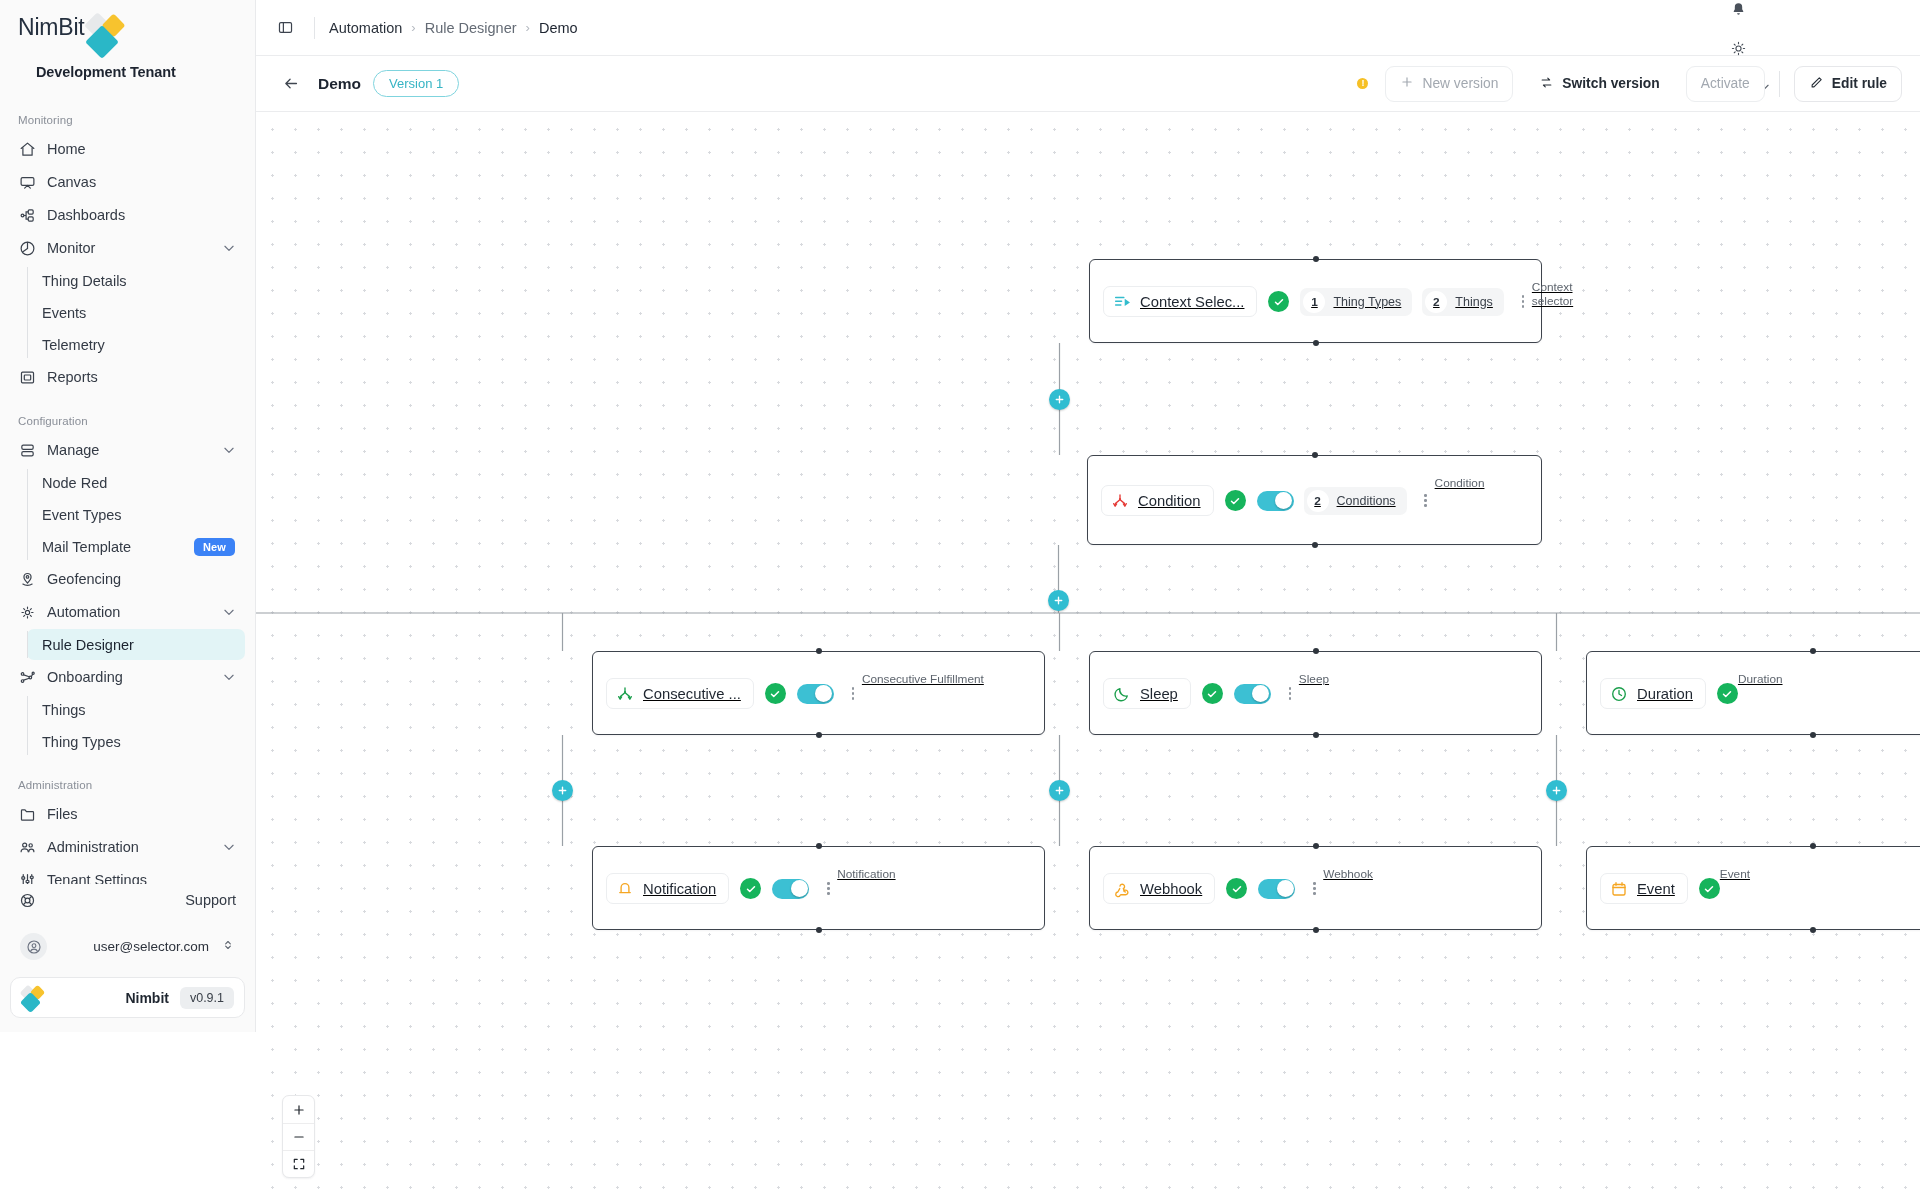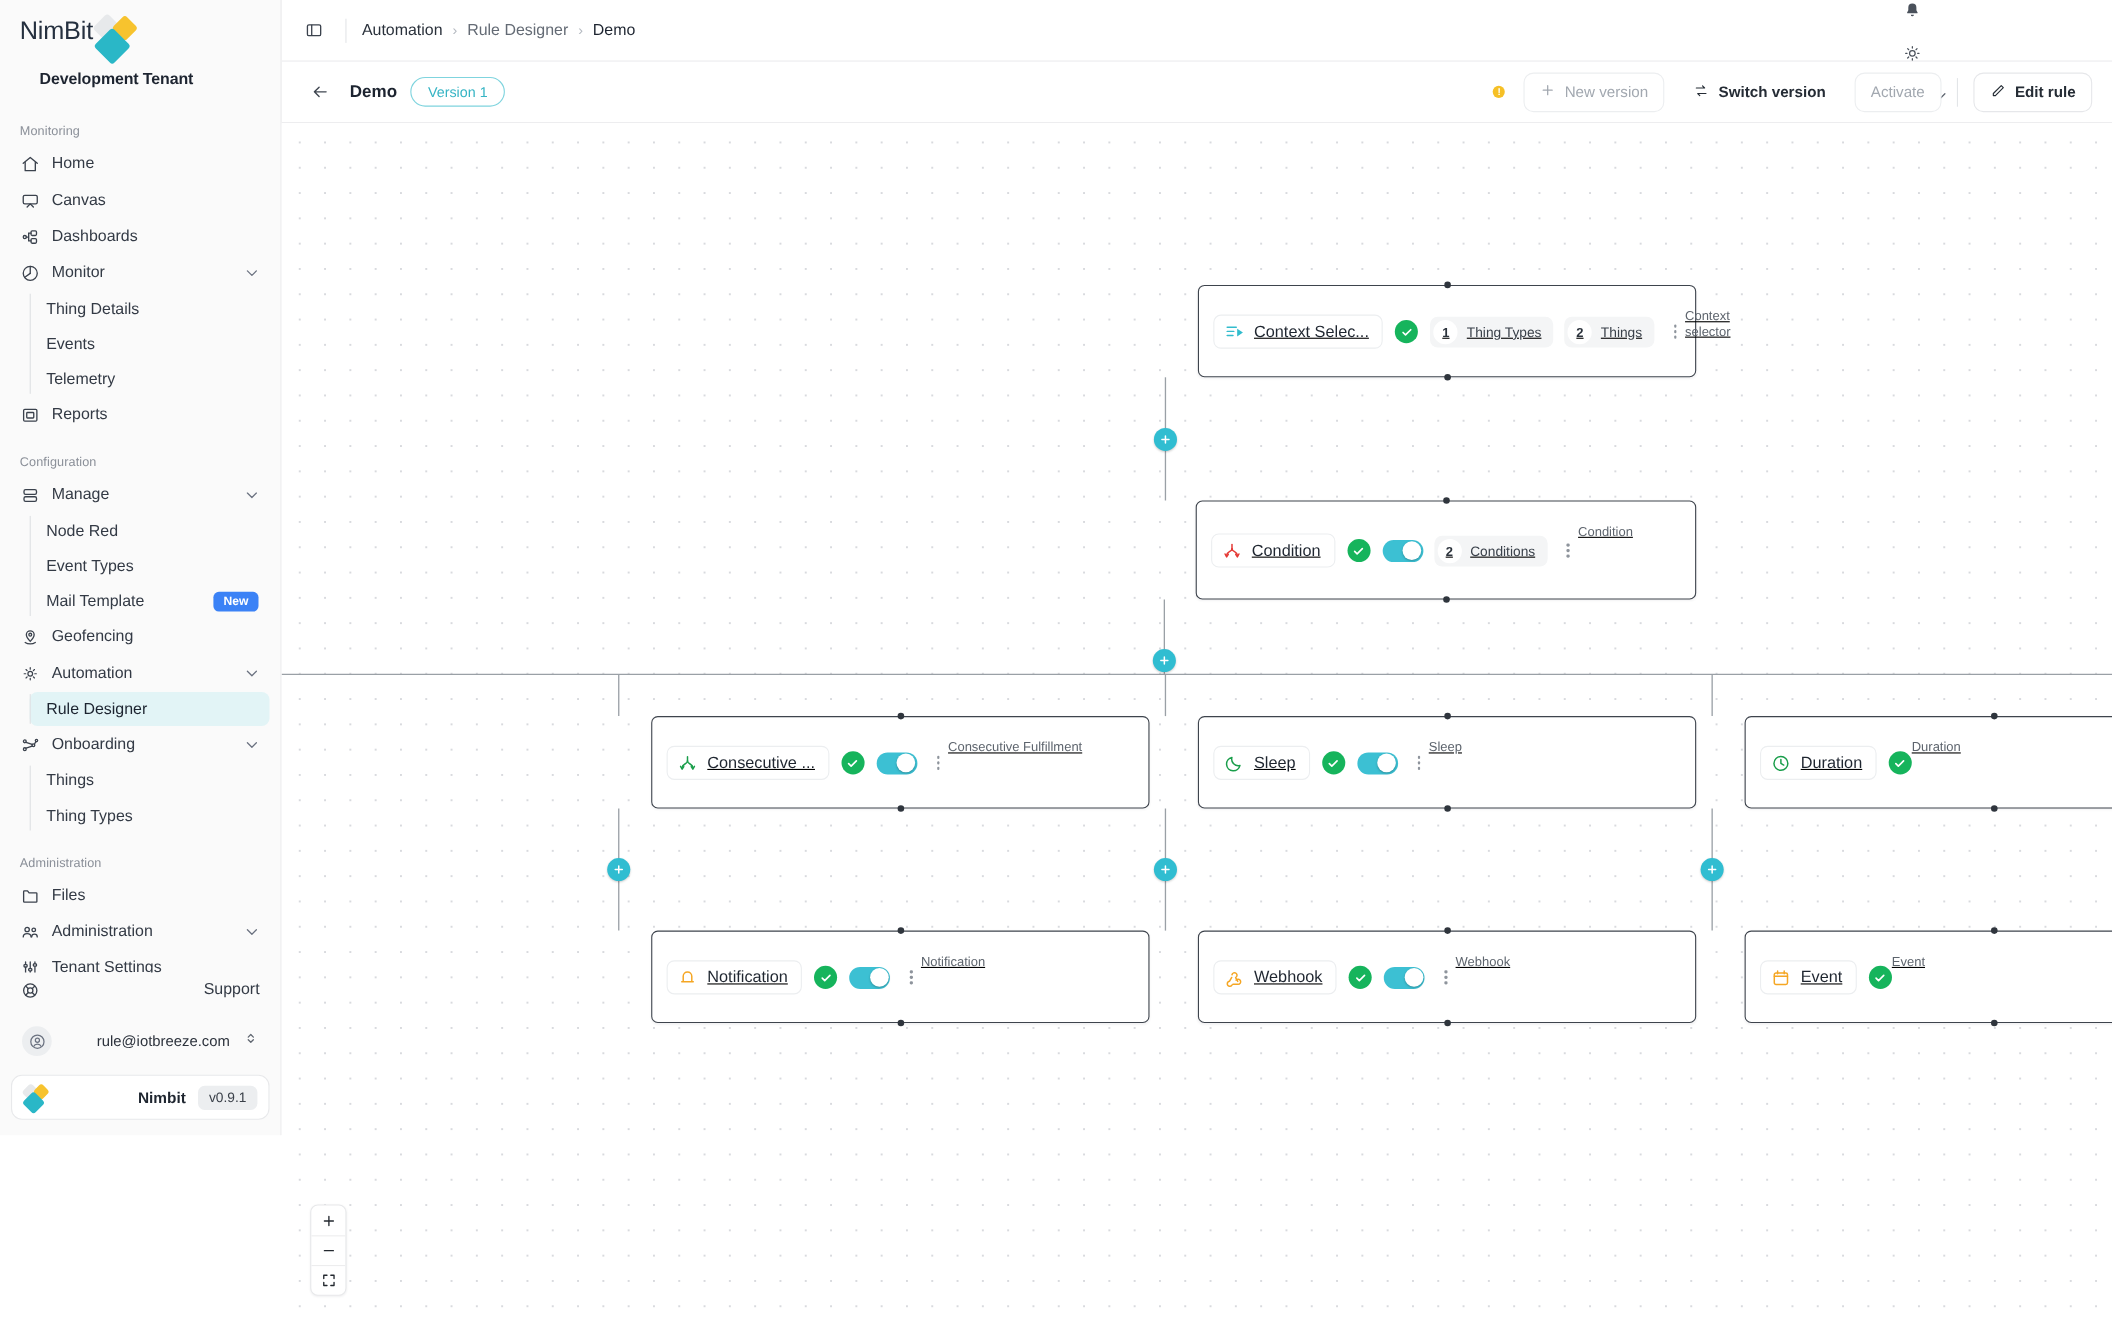--- a/index.html
+++ b/index.html
@@ -444,21 +444,21 @@
       </div>
 
       <div class="user-row">
         <span class="avatar">
             <svg viewBox="0 0 24 24" width="16" height="16" fill="none" stroke="currentColor" stroke-width="1.7">
               <circle cx="12" cy="12" r="9"></circle>
               <circle cx="12" cy="10" r="2.8"></circle>
               <path d="M6.8 18.4c.9-2 2.8-3.2 5.2-3.2s4.3 1.2 5.2 3.2"></path>
             </svg>
           </span>
-        <span class="user-mail">rule@iotbreeze.com</span>
+        <span class="user-mail">user@selector.com</span>
         <span class="updown"><svg viewBox="0 0 24 24" fill="none" stroke="currentColor" stroke-width="2" stroke-linecap="round" stroke-linejoin="round">
               <path d="M8 10l4-4 4 4M8 14l4 4 4-4"></path>
             </svg></span>
       </div>
 
       <div class="version-card">
         <span class="vc-logo">
           <i class="dmd grey"></i>
             <i class="dmd yellow"></i>
             <i class="dmd teal"></i>

